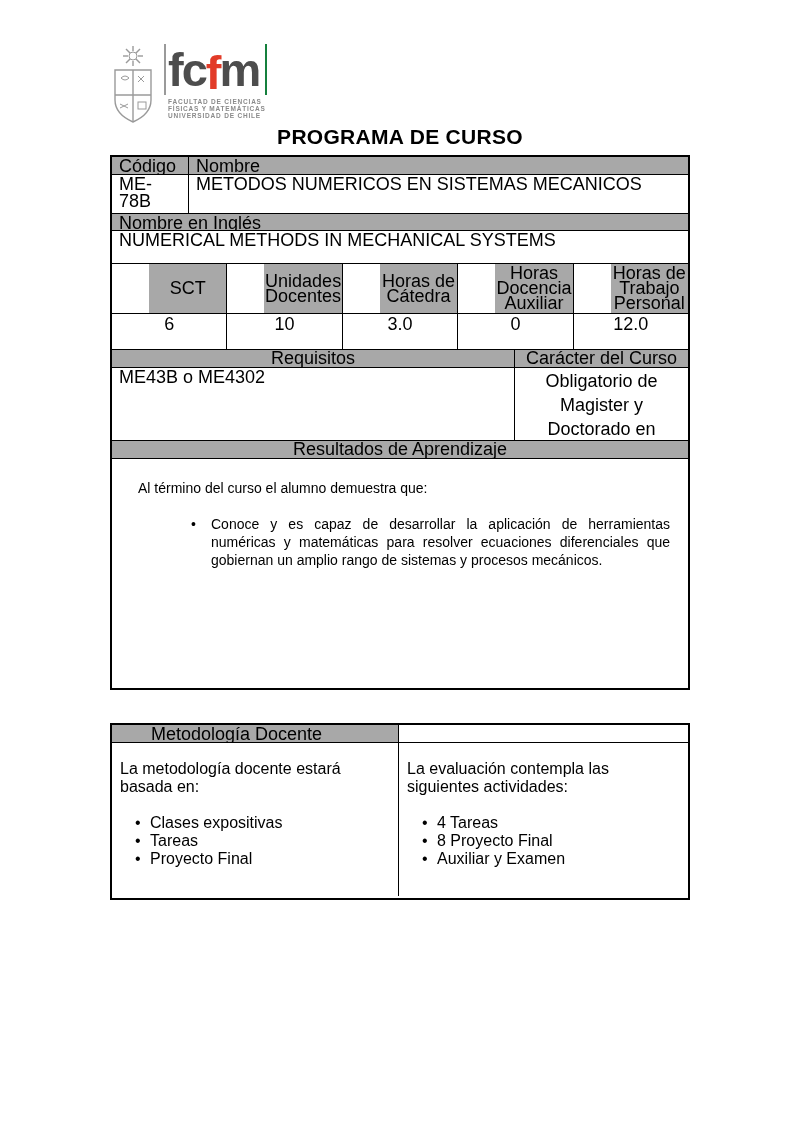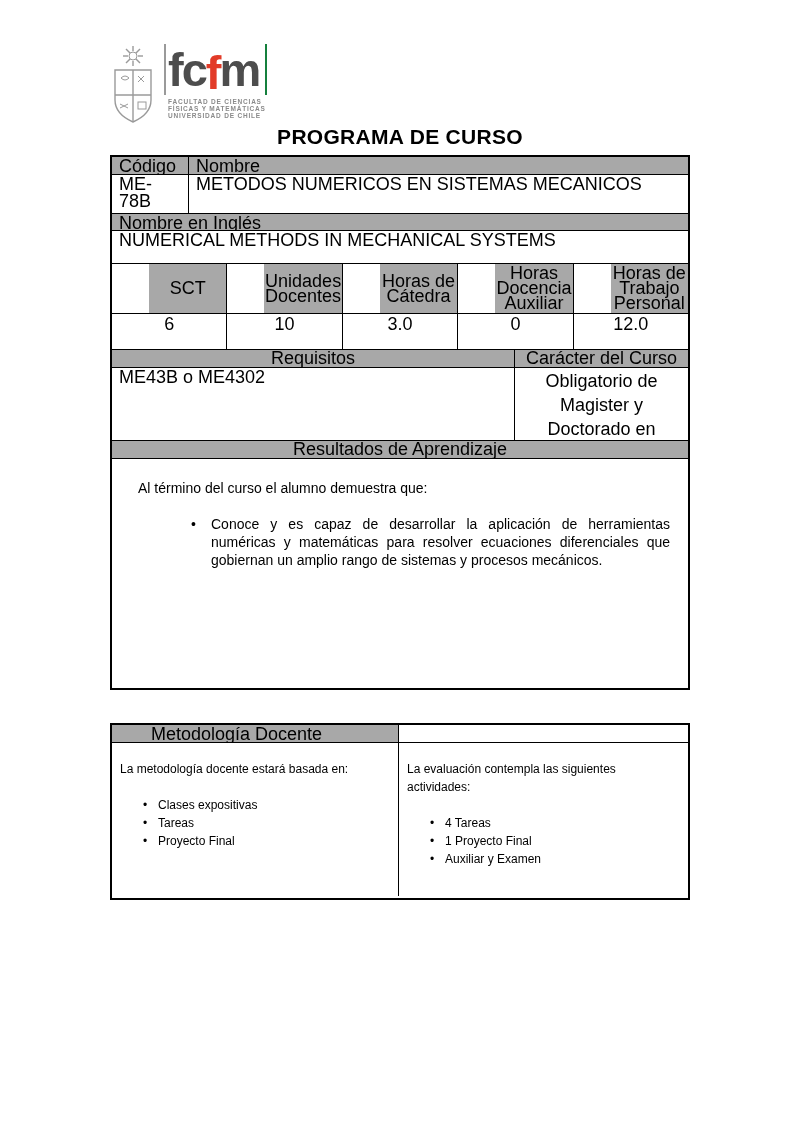--- a/index.html
+++ b/index.html
@@ -57,32 +57,32 @@
   .c-code{width:77px;flex:none;}
   .c-rest{flex:1;}
   .c5{flex:1;}
   .hours-h .c5{display:flex;align-items:center;justify-content:center;text-align:center;line-height:15px;padding:1px 2px;margin-left:37px;}
   .c-req{width:403px;flex:none;}
   .c-car{flex:1;}
   .car-text{line-height:24px;padding:1px 14px;text-align:center;}
 
   .res-body{padding:20px 10px 0 26px;font-size:14px;line-height:18px;}
   .res-body p{margin:0;}
-  ul.bullets{list-style:none;margin:16px;padding:0;}
+  ul.bullets{list-style:none;margin:8px;padding:0;}
   ul.bullets li{position:relative;padding-left:26px;line-height:18px;margin:0;}
   ul.bullets li::before{content:"\2022";position:absolute;left:6px;}
   .res-list{margin:18px 8px 0 47px !important;}
   .res-list li{text-align:justify;}
 
   #table2{top:723px;height:177px;}
   .r-me-h{height:18px;}
   .r-me{height:153px;align-items:stretch;}
   .c-half{width:287px;flex:none;padding-left:39px;}
   .c-half2{flex:1;}
-  .me-body{padding:17px 12px 0 8px;font-size:12px;line-height:18px;}
+  .me-body{padding:17px 12px 0 8px;font-size:16px;line-height:18px;}
   .me-body p{margin:0 0 18px 0;}
   .me-body ul.bullets li{padding-left:22px;}
   .me-body ul.bullets li::before{left:7px;}
 </style>
 </head>
 <body>
 
 <div class="page">
 
   <div class="logo">
@@ -178,20 +178,20 @@
         <ul class="bullets">
           <li>Clases expositivas</li>
           <li>Tareas</li>
           <li>Proyecto Final</li>
         </ul>
       </div>
       <div class="cell c-half2 me-body">
         <p>La evaluación contempla las siguientes actividades:</p>
         <ul class="bullets">
           <li>4 Tareas</li>
-          <li>1 Proyecto Final</li>
+          <li>8 Proyecto Final</li>
           <li>Auxiliar y Examen</li>
         </ul>
       </div>
     </div>
   </div>
 
 </div>
 
 </body></html>

